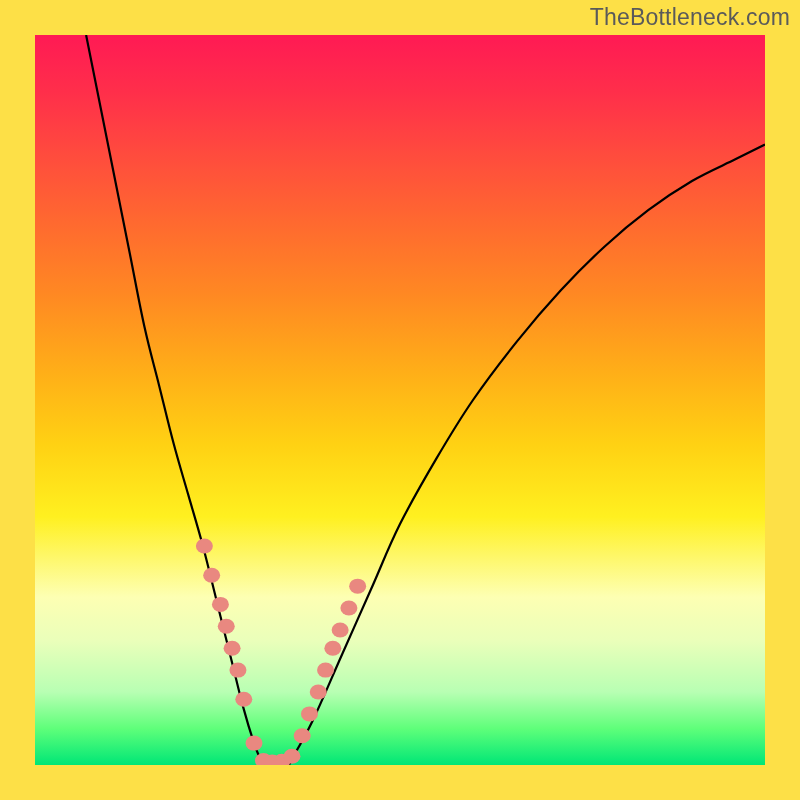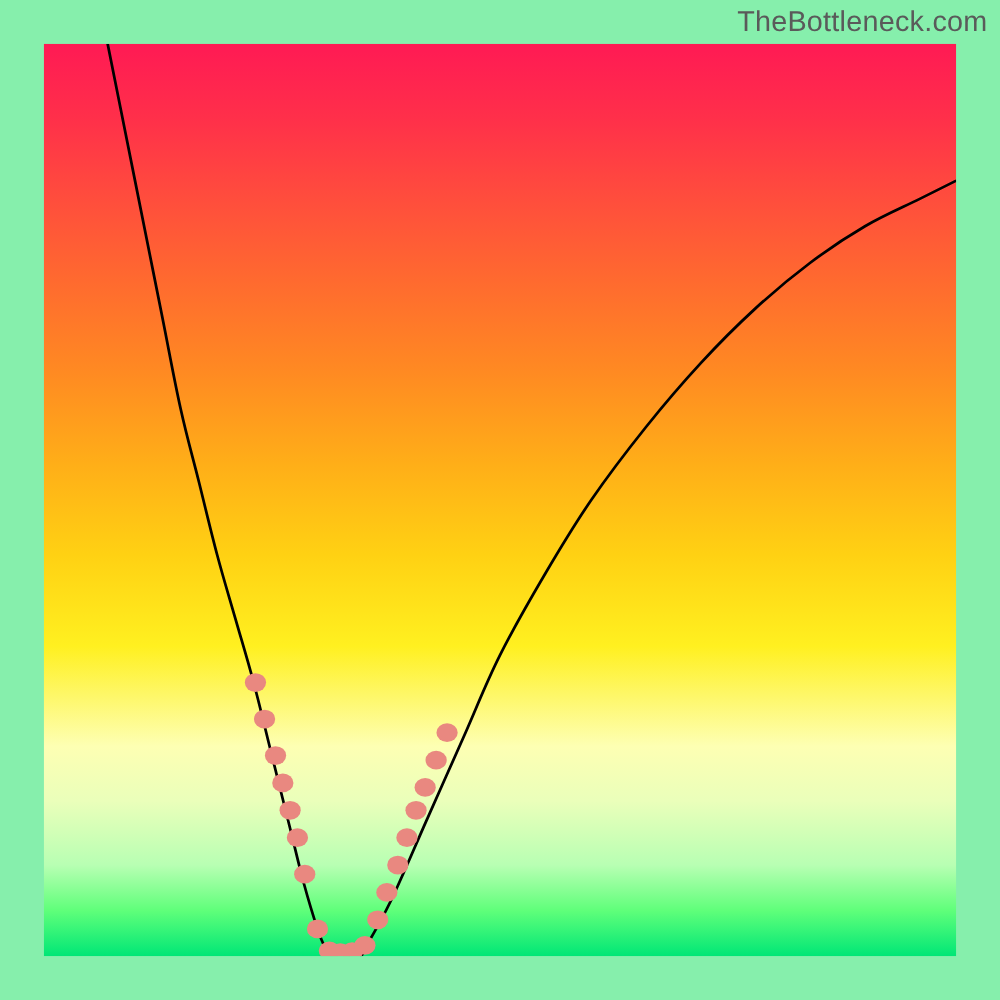--- a/index.html
+++ b/index.html
@@ -8,21 +8,21 @@
     width: 800px;
     height: 800px;
     background: #000;
     overflow: hidden;
     font-family: Arial, Helvetica, sans-serif;
   }
   .frame {
     position: relative;
     width: 800px;
     height: 800px;
-    background: #86efac;
+    background: #fde047;
   }
   .watermark {
     position: absolute;
     top: 4px;
     right: 10px;
     color: #5a5a5a;
     font-size: 23px;
     font-weight: 500;
     letter-spacing: 0.2px;
     z-index: 30;

